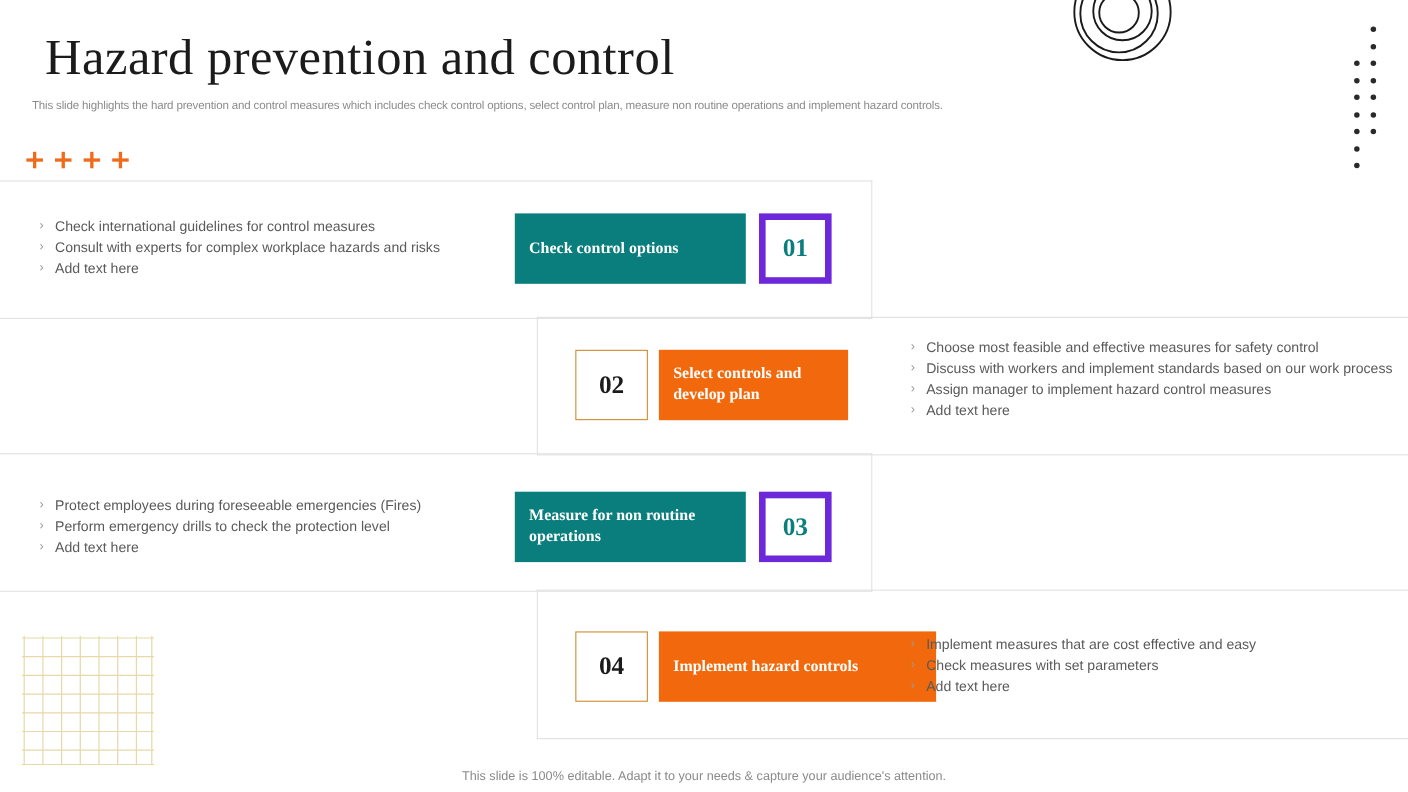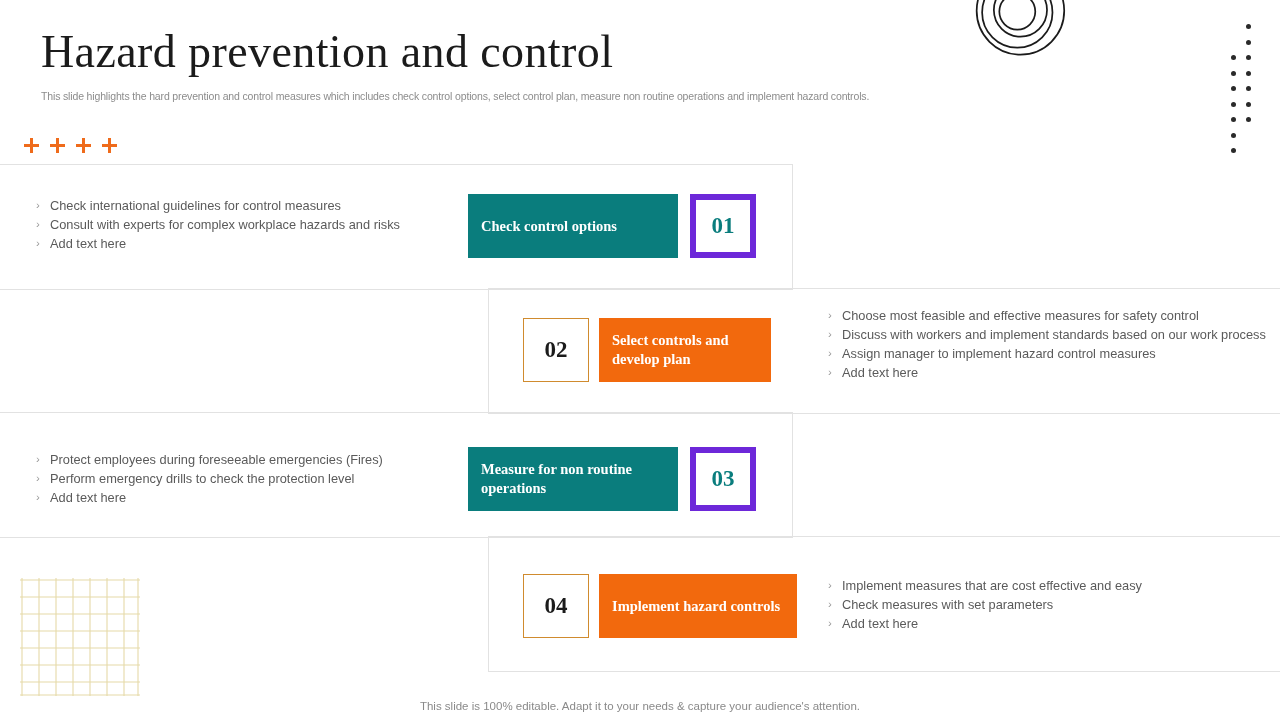--- a/index.html
+++ b/index.html
@@ -11,21 +11,21 @@
   .slide{position:absolute;inset:0;}
 
   
   .title{
     position:absolute;left:41px;top:30px;
     font-family:"Liberation Serif", serif;
     font-size:46px;line-height:44px;
     color:#1b1b1b;letter-spacing:.4px;white-space:nowrap;
   }
   .subtitle{
-    position:absolute;left:41px;top:89px;
+    position:absolute;left:29px;top:89px;
     font-size:10.5px;line-height:14px;
     color:#8c8c8c;letter-spacing:-.15px;white-space:nowrap;
     font-stretch:condensed;
   }
 
   
   .plus-row{position:absolute;left:24px;top:138px;display:flex;gap:11px;}
   .plus{
     position:relative;width:15px;height:15px;
   }
@@ -95,21 +95,21 @@
   .r2 .chip{left:111px;top:30px;width:172px;height:64px;}
   .r2 .bullets{left:340px;top:18px;width:450px;}
 
   
   .r3 .chip{left:468px;top:35px;width:210px;height:64px;}
   .r3 .num {left:690px;top:35px;width:66px;height:64px;}
   .r3 .bullets{left:36px;top:38px;width:425px;}
 
   
   .r4 .num {left:35px;top:38px;width:66px;height:64px;}
-  .r4 .chip{left:111px;top:38px;width:198px;height:64px;}
+  .r4 .chip{left:111px;top:38px;width:252px;height:64px;}
   .r4 .bullets{left:340px;top:40px;width:450px;}
 
   
   .circles{position:absolute;left:958px;top:-22px;width:128px;height:86px;overflow:hidden;}
   .circles svg{display:block;}
 
   .dots{position:absolute;left:1231px;top:24px;}
   .dot{position:absolute;width:5px;height:5px;border-radius:50%;background:#2a2a2a;}
 
   .grid-deco{position:absolute;left:20px;top:578px;width:120px;height:118px;}

